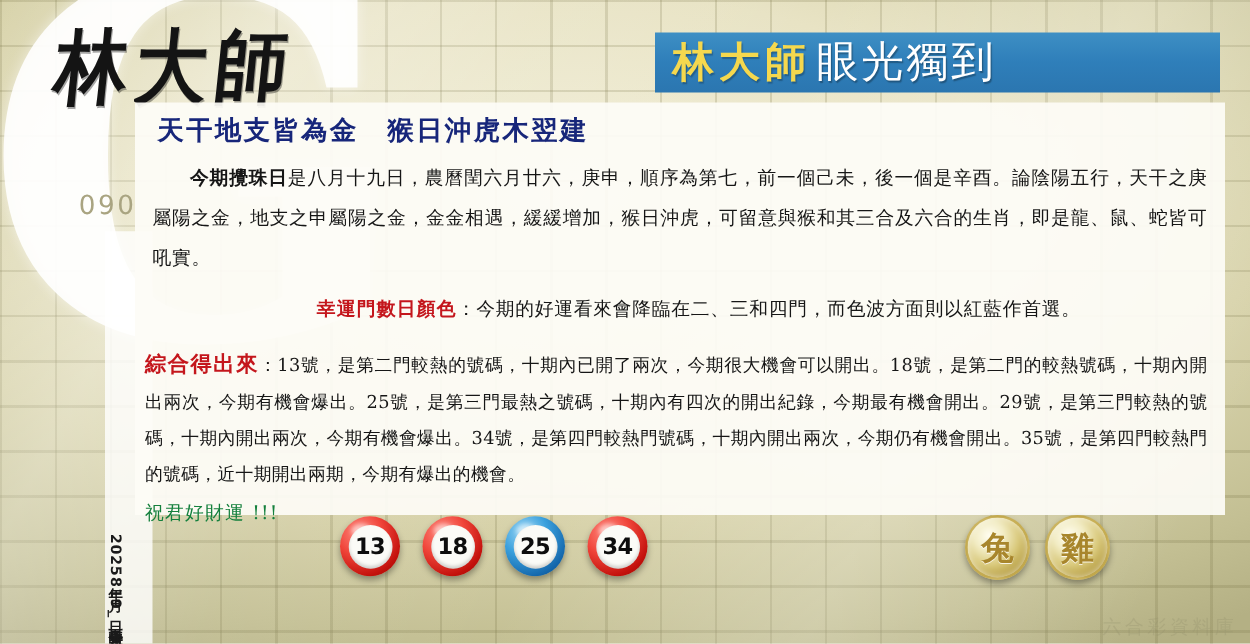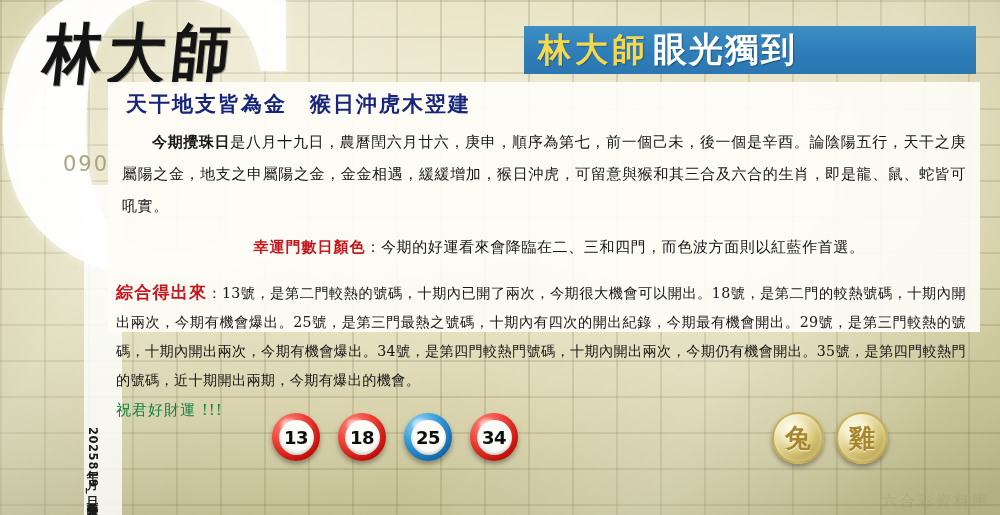--- a/index.html
+++ b/index.html
@@ -111,33 +111,33 @@
   .bb-gold {
     font-family: "DejaVu Serif", "Liberation Serif", serif;
     font-size: 33px; font-weight: 700;
     color: #f5d84e;
     letter-spacing: 4px;
     text-shadow: 1px 1px 1px rgba(0,0,0,0.25);
     white-space: nowrap;
   }
   .bb-white {
     font-family: "DejaVu Serif", "Liberation Serif", serif;
-    font-size: 34px; font-weight: 700;
+    font-size: 34px; font-weight: 400;
     color: #ffffff;
     letter-spacing: 2px;
     margin-left: 4px;
     text-shadow: 1px 1px 1px rgba(0,0,0,0.30);
     white-space: nowrap;
   }
 
   
   .card {
     position: absolute;
     left: 108px; top: 82px;
-    width: 872px; height: 250px;
+    width: 872px; height: 330px;
     background: rgba(253,252,246,0.93);
   }
 
   .headline {
     margin: 8px 0 0 18px;
     font-family: "DejaVu Serif", "Liberation Serif", serif;
     font-size: 21px;
     font-weight: 700;
     color: #17267a;
     letter-spacing: 2px;

